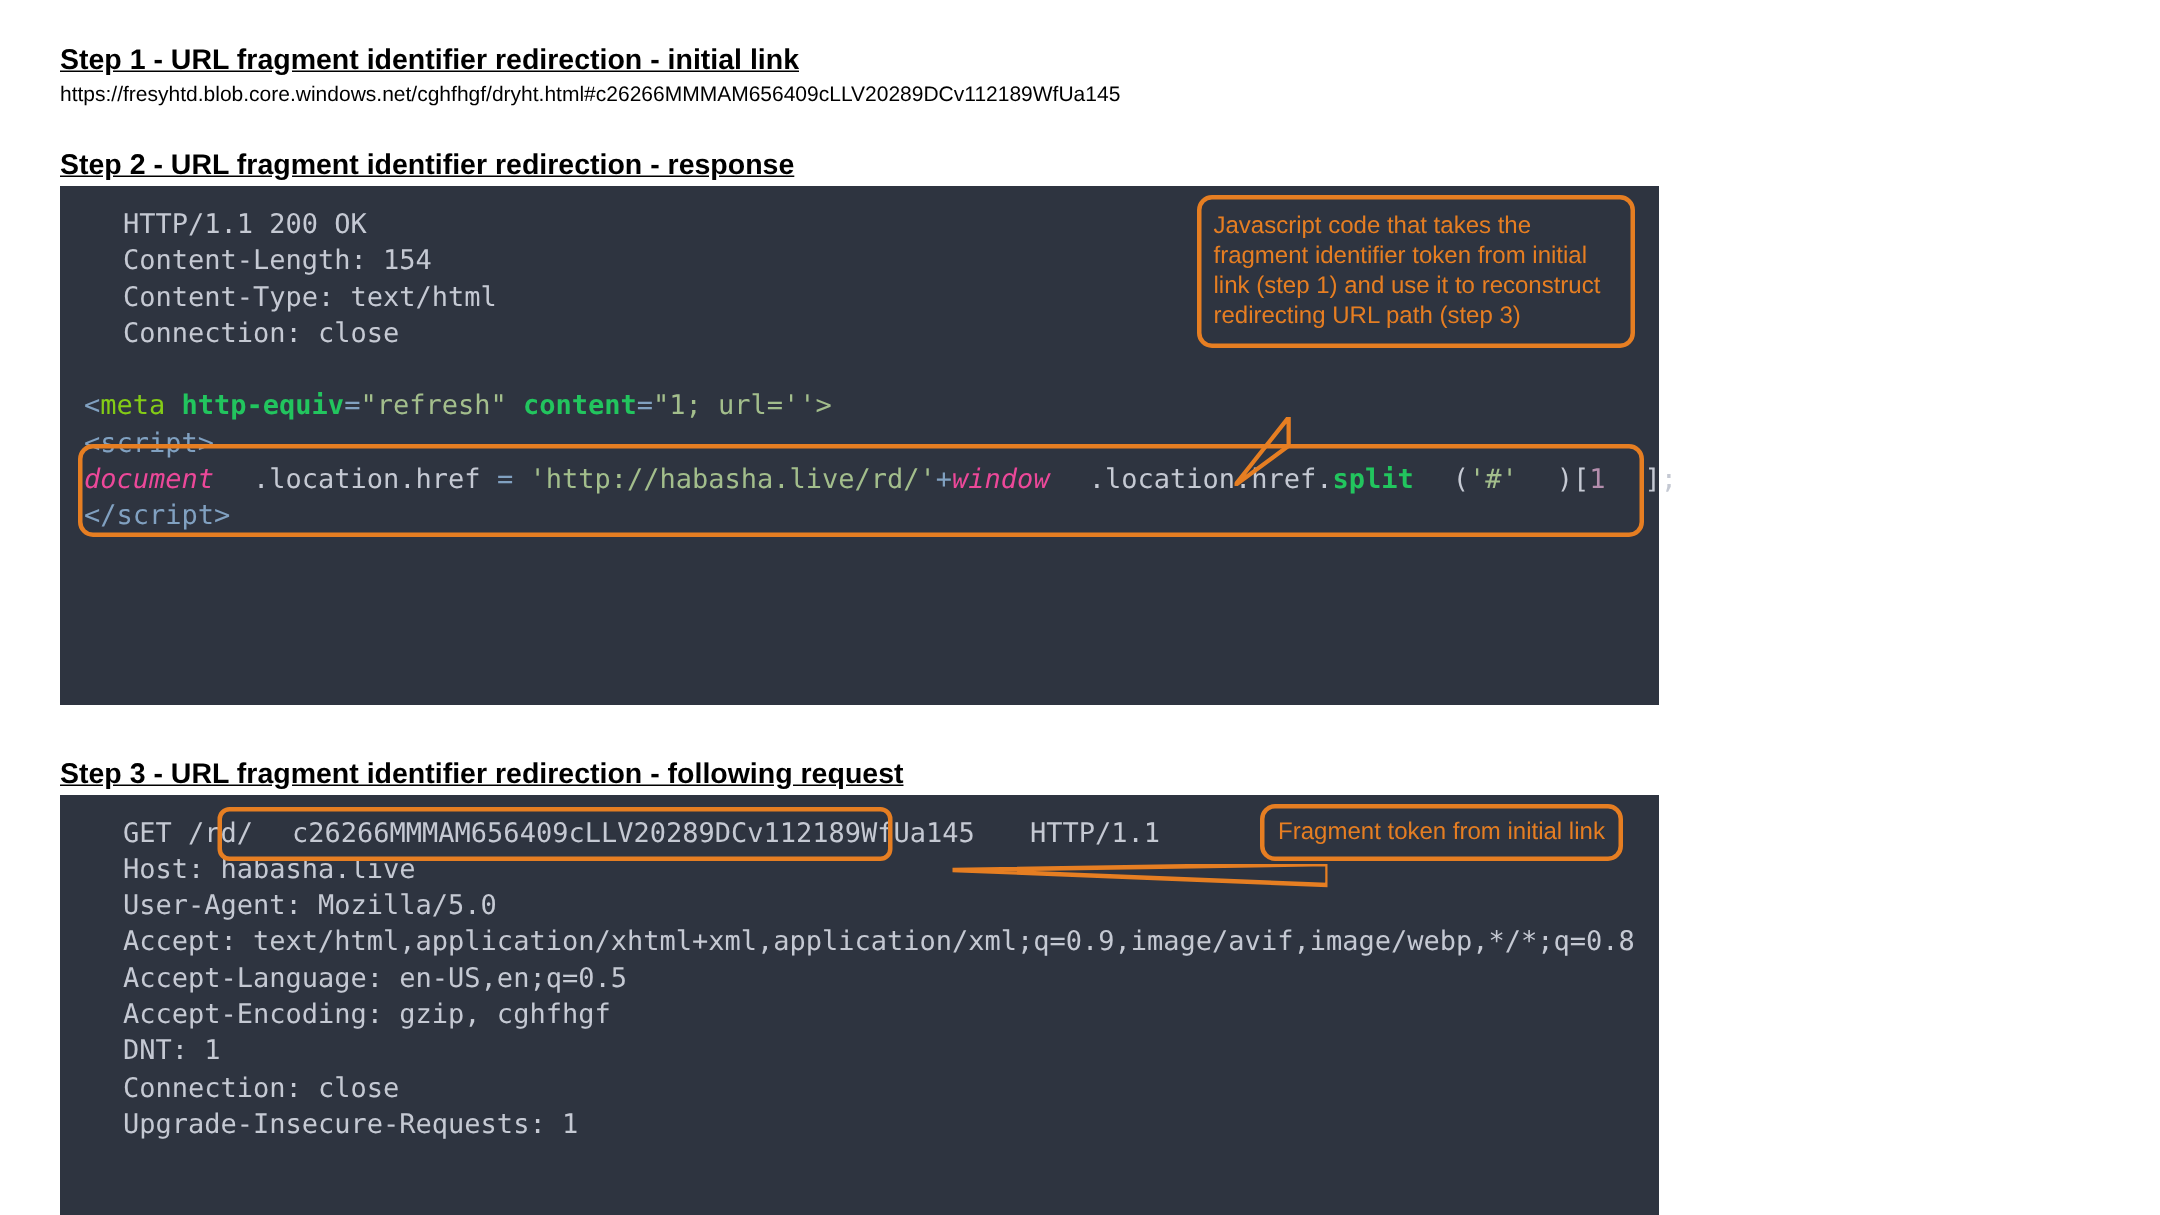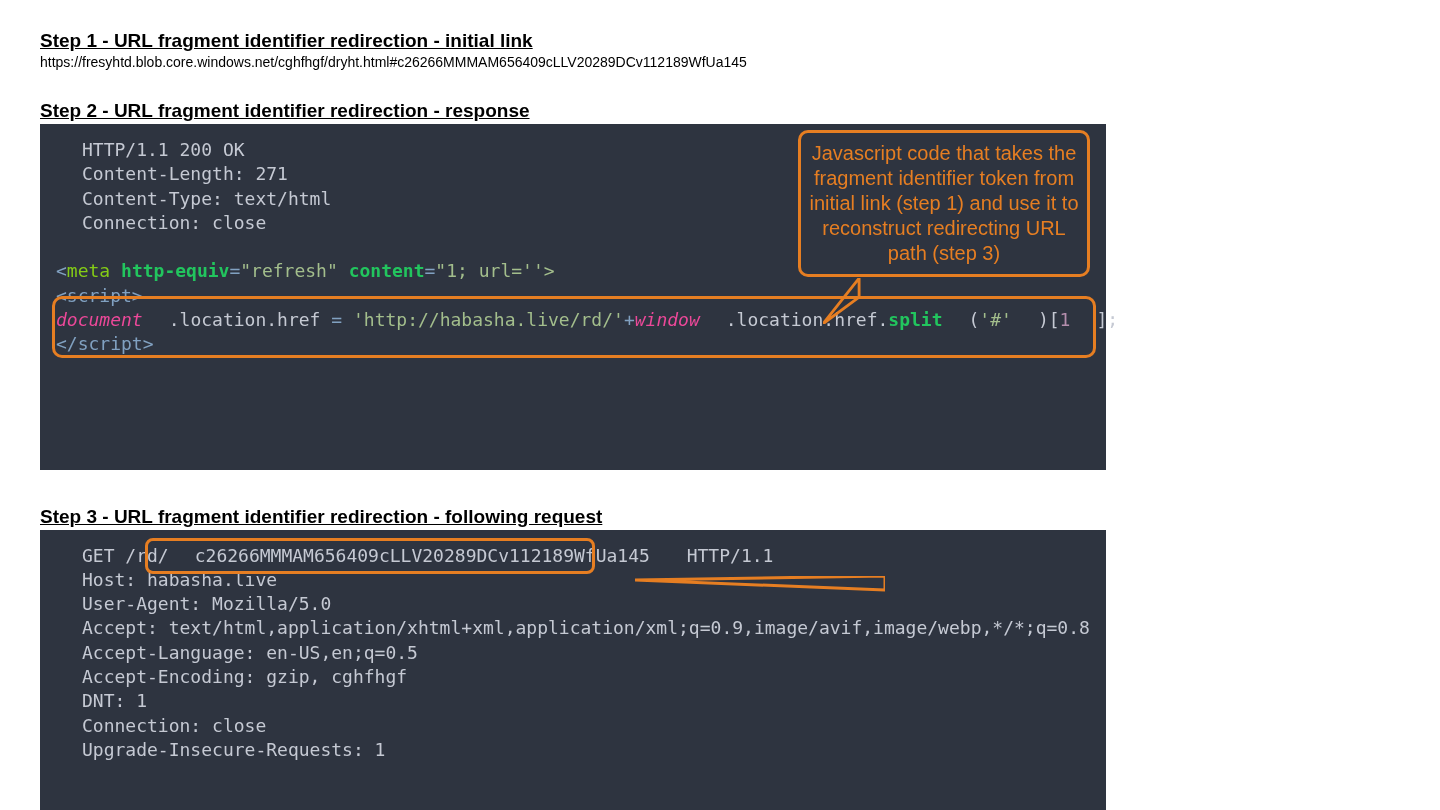--- a/index.html
+++ b/index.html
@@ -58,22 +58,21 @@
   
   .callout2 {
     position: absolute;
     right: 16px;
     top: 6px;
     width: 270px;
     border: 3px solid #e67e22;
     border-radius: 10px;
     color: #e67e22;
     font-family: Arial, Helvetica, sans-serif;
-    font-size: 20px;
-    text-align: center;
+    font-size: 16px;
     padding: 8px 8px;
     background: #2e3440;
     line-height: 1.25;
     white-space: normal;
   }
   .callout2-tail {
     position: absolute;
     left: 740px;
     top: 130px;
     width: 38px;
@@ -122,21 +121,21 @@
   .step3-block { padding-bottom: 30px; }
 </style>
 </head>
 <body>
 
 <div class="step-title">Step 1 - URL fragment identifier redirection - initial link</div>
 <div class="step1-url">https://fresyhtd.blob.core.windows.net/cghfhgf/dryht.html#c26266MMMAM656409cLLV20289DCv112189WfUa145</div>
 
 <div class="step-title gap">Step 2 - URL fragment identifier redirection - response</div>
 <div class="code-block"><span class="c-gray">HTTP/1.1 200 OK</span>
-<span class="c-gray">Content-Length: 271</span>
+<span class="c-gray">Content-Length: 154</span>
 <span class="c-gray">Content-Type: text/html</span>
 <span class="c-gray">Connection: close</span>
 
 <span class="c-tag">&lt;</span><span class="c-red">meta</span><span> </span><span class="c-cyan">http-equiv</span><span class="c-tag">=</span><span class="c-green">"refresh"</span><span> </span><span class="c-cyan">content</span><span class="c-tag">=</span><span class="c-green">"1; url=''&gt;</span>
 <span class="c-tag">&lt;script&gt;</span>
 <span class="c-teal">document</span><span class="c-gray">.location.href </span><span class="c-tag">= </span><span class="c-green">'http://habasha.live/rd/'</span><span class="c-tag">+</span><span class="c-teal">window</span><span class="c-gray">.location.href.</span><span class="c-cyan">split</span><span class="c-gray">(</span><span class="c-green">'#'</span><span class="c-gray">)[</span><span class="c-purple">1</span><span class="c-gray">];</span>
 <span class="c-tag">&lt;/script&gt;</span>
   <div class="hl-box-step2"></div>
   <div class="callout2">Javascript code that takes the fragment identifier token from initial link (step 1) and use it to reconstruct redirecting URL path (step 3)</div>
   <div class="callout2-tail">
@@ -150,18 +149,19 @@
 <div class="code-block step3-block"><span class="c-gray">GET /rd/</span><span class="c-gray">c26266MMMAM656409cLLV20289DCv112189WfUa145</span><span class="c-gray"> HTTP/1.1</span>
 <span class="c-gray">Host: habasha.live</span>
 <span class="c-gray">User-Agent: Mozilla/5.0</span>
 <span class="c-gray">Accept: text/html,application/xhtml+xml,application/xml;q=0.9,image/avif,image/webp,*/*;q=0.8</span>
 <span class="c-gray">Accept-Language: en-US,en;q=0.5</span>
 <span class="c-gray">Accept-Encoding: gzip, cghfhgf</span>
 <span class="c-gray">DNT: 1</span>
 <span class="c-gray">Connection: close</span>
 <span class="c-gray">Upgrade-Insecure-Requests: 1</span>
   <div class="hl-box-step3"></div>
+  <div class="callout3">Fragment token from initial link</div>
   <div class="callout3-tail">
     <svg viewBox="0 0 250 18">
         <polygon points="0,4 250,0 250,14" fill="none" stroke="#e67e22" stroke-width="3" stroke-linejoin="round"></polygon>
       </svg>
   </div>
 </div>
 
 </body></html>

